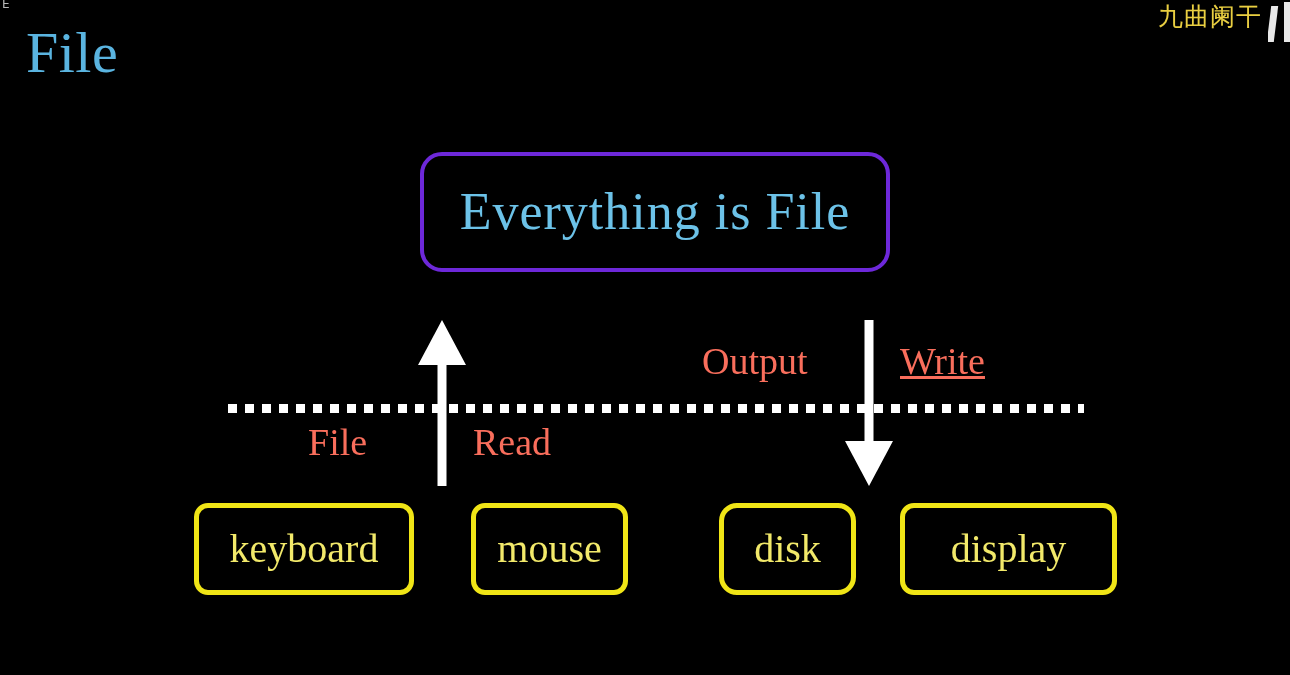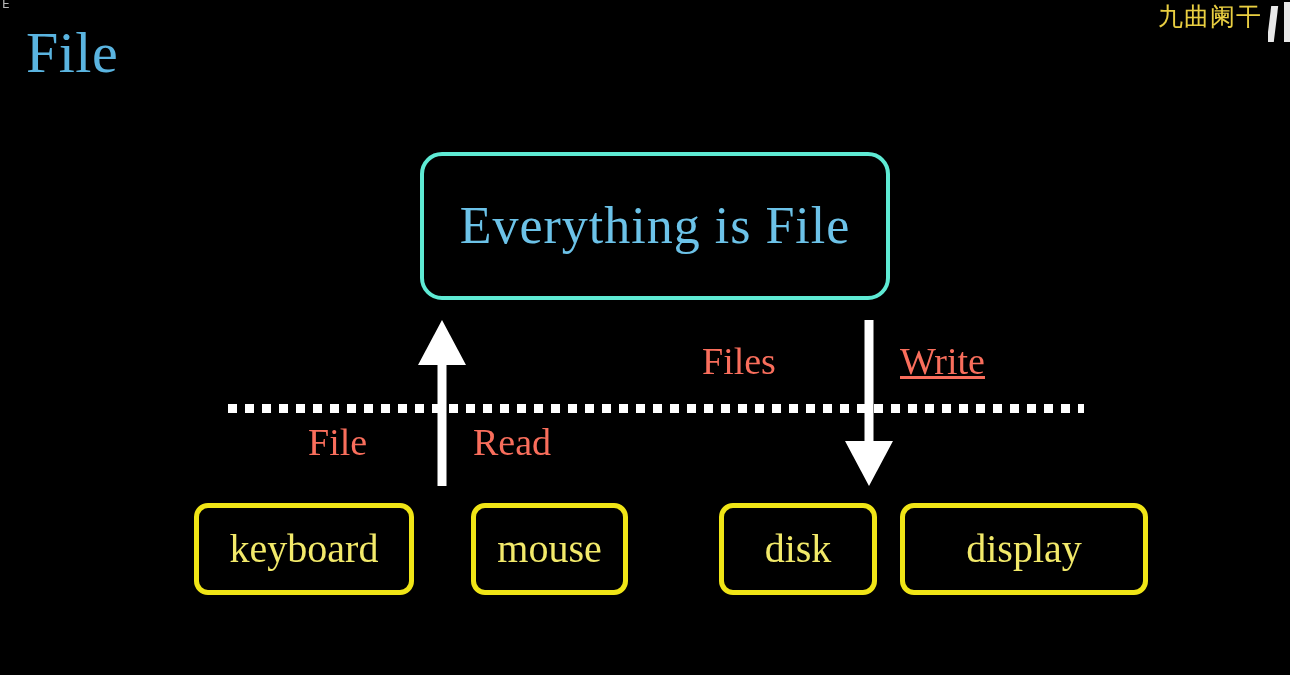--- a/index.html
+++ b/index.html
@@ -82,23 +82,23 @@
     color: #5ab4e0;
     letter-spacing: 0.5px;
   }
 
   
   .concept-box {
     position: absolute;
     left: 420px;
     top: 152px;
     width: 470px;
-    height: 148px;
+    height: 120px;
     box-sizing: border-box;
-    border: 4px solid #5eead4;
+    border: 4px solid #6d28d9;
     border-radius: 22px;
     background: transparent;
     display: flex;
     align-items: center;
     justify-content: center;
   }
   .concept-box-label {
     font-size: 52px;
     line-height: 56px;
     color: #6cc2e8;
@@ -185,22 +185,22 @@
     height: 92px;
   }
   .device-label {
     font-size: 40px;
     line-height: 44px;
     color: #f2e96a;
     white-space: nowrap;
   }
   .device-keyboard { left: 194px; width: 220px; }
   .device-mouse    { left: 471px; width: 157px; }
-  .device-disk     { left: 719px; width: 158px; }
-  .device-display  { left: 900px; width: 248px; }
+  .device-disk     { left: 719px; width: 137px; border-radius: 18px; }
+  .device-display  { left: 900px; width: 217px; }
 </style>
 </head>
 <body>
 
 <div id="slide">
 
   <div class="corner-glyph">E</div>
 
   <div class="watermark">九曲阑干</div>
 
@@ -224,21 +224,21 @@
 
   <div class="arrow arrow-down">
     <div class="shaft"></div>
     <div class="head"></div>
   </div>
 
   <div class="flow-label label-read">File</div>
 
   <div class="flow-label label-input">Read</div>
 
-  <div class="flow-label label-output">Files</div>
+  <div class="flow-label label-output">Output</div>
 
   <div class="flow-label label-write">Write</div>
 
   <div class="device-box device-keyboard">
     <span class="device-label">keyboard</span>
   </div>
 
   <div class="device-box device-mouse">
     <span class="device-label">mouse</span>
   </div>

